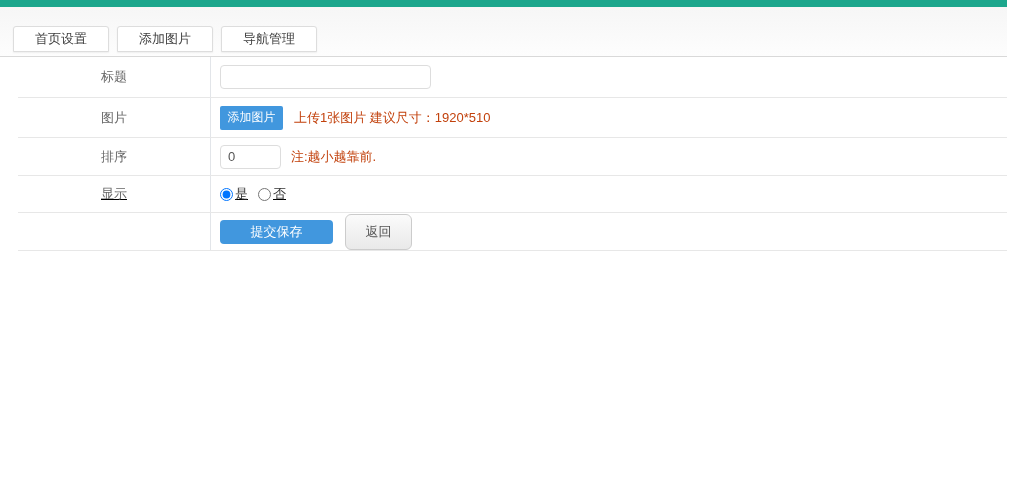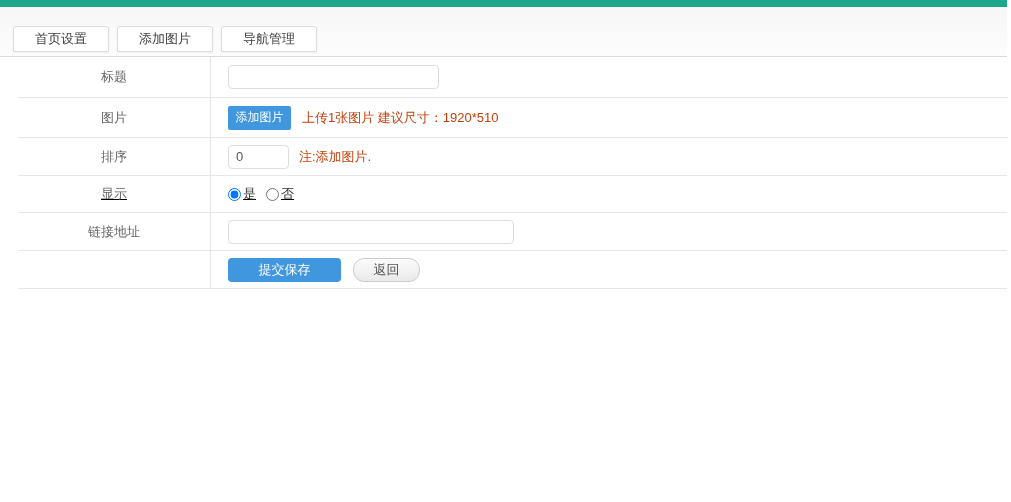--- a/index.html
+++ b/index.html
@@ -47,21 +47,20 @@
     color: #E05555;
     font-weight: bold;
   }
 
   
   .form-table { margin-left: 18px; width: 989px; }
   .frow {
     display: flex;
     border-bottom: 1px solid #e7e7e7;
     align-items: center;
-    gap: 8px;
   }
   .frow.h41 { height: 41px; }
   .frow.h40 { height: 40px; }
   .frow.h38 { height: 38px; justify-content: flex-end; }
   .frow.h37 { height: 37px; text-decoration: underline; }
   .label-cell {
     width: 193px;
     flex: 0 0 193px;
     align-self: stretch;
     display: flex;
@@ -115,24 +114,24 @@
     background: #4197DE;
     border: none;
     border-radius: 4px;
     color: #fff;
     font-size: 13px;
     cursor: pointer;
     margin-right: 12px;
     font-family: "Liberation Sans", "DejaVu Sans", sans-serif;
   }
   .btn-back {
-    width: 67px; height: 24px;
+    width: 67px; height: 36px;
     background: linear-gradient(#fbfbfb, #e9e9e9);
     border: 1px solid #ccc;
-    border-radius: 11px;
+    border-radius: 6px;
     color: #555;
     font-size: 13px;
     cursor: pointer;
     font-family: "Liberation Sans", "DejaVu Sans", sans-serif;
   }
 </style>
 </head>
 <body>
 
 <div class="page">
@@ -165,46 +164,40 @@
       <div class="field-cell">
         <button class="btn-addimg">添加图片</button>
         <span class="hint">上传1张图片 建议尺寸：1920*510</span>
       </div>
     </div>
 
     <div class="frow h38">
       <div class="label-cell">排序</div>
       <div class="field-cell">
         <input type="text" class="input-sort" style="margin-right: 10px;" value="0">
-        <span class="hint">注:添加图片.</span>
+        <span class="hint">注:越小越靠前.</span>
       </div>
     </div>
 
     <div class="frow h37">
       <div class="label-cell">显示</div>
       <div class="field-cell">
         <div class="radio-group">
           <label class="radio-item">
             <input type="radio" name="display" checked="" style="">
             <span>是</span>
           </label>
           <label class="radio-item">
             <input type="radio" name="display" style="">
             <span>否</span>
           </label>
         </div>
       </div>
     </div>
 
-    <div class="frow h38">
-      <div class="label-cell">链接地址</div>
-      <div class="field-cell">
-        <input type="text" class="input-link" value="" style="">
-      </div>
-    </div>
 
     <div class="frow h38">
       <div class="label-cell"></div>
       <div class="field-cell">
         <button class="btn-submit">提交保存</button>
         <button class="btn-back">返回</button>
       </div>
     </div>
 
   </div>

